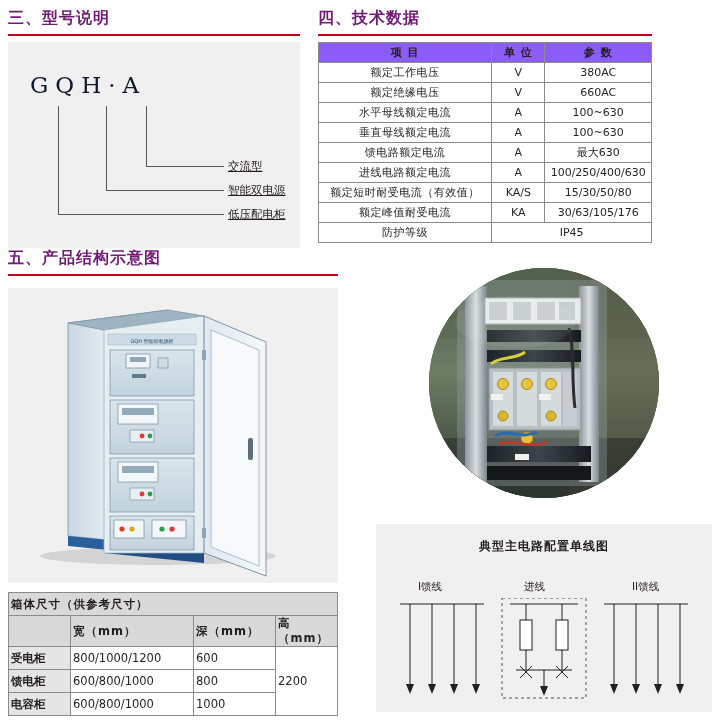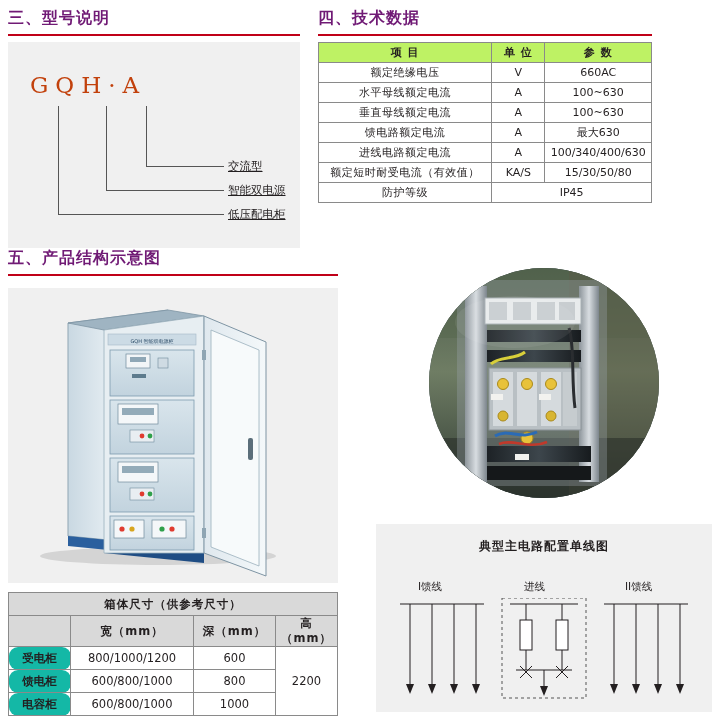--- a/index.html
+++ b/index.html
@@ -27,21 +27,21 @@
   #sec3 .body{
     margin-top:6px;
     background:#f0f0f0;
     height:206px;
     position:relative;
   }
   #model-code{
     position:absolute;left:22px;top:30px;
     font-size:23px;letter-spacing:7px;
     font-family:"DejaVu Serif","Liberation Serif",serif;
-    color:#c2410c;
+    color:#0f172a;
   }
   .leader-v{position:absolute;width:1px;background:#555;}
   .leader-h{position:absolute;height:1px;background:#555;}
   .leg{
     position:absolute;font-size:11.5px;color:#231f20;white-space:nowrap;text-decoration:underline;
   }
 
   
   #sec4{position:absolute;left:318px;top:8px;width:334px;}
   #tech-table{
@@ -52,21 +52,21 @@
     table-layout:fixed;
   }
   #tech-table th,#tech-table td{
     border:1px solid #8a8a8a;
     text-align:center;
     height:19px;
     padding:0 2px;
     line-height:19px;
   }
   #tech-table thead th{
-    background:#bef264;
+    background:#8b5cf6;
     font-weight:bold;
     letter-spacing:1px;
   }
   #tech-table td.param-name{letter-spacing:0.5px;}
   #tech-table td.val{font-family:"DejaVu Sans","Liberation Sans",sans-serif;}
 
   
   #sec5{position:absolute;left:8px;top:248px;width:330px;}
 
   
@@ -75,26 +75,26 @@
     background:#f0f0f0;
     overflow:hidden;
   }
 
   
   #size-table-wrap{position:absolute;left:8px;top:592px;width:330px;}
   #size-table{
     border-collapse:collapse;width:100%;font-size:11.5px;table-layout:fixed;
   }
   #size-table td,#size-table th{
-    border:1px solid #8a8a8a;height:22px;text-align:center;padding:0 2px;
+    border:1px solid #8a8a8a;height:22px;text-align:left;padding:0 2px;
   }
   #size-table .hdr{
     background:#d9d9d9;font-weight:bold;letter-spacing:1px;
   }
-  #size-table .rowlabel{background:#14b8a6;font-weight:bold;width:62px;border-radius:9px;}
+  #size-table .rowlabel{background:#e5e5e5;font-weight:bold;width:62px;}
 
   
   #busbar-block{position:absolute;left:376px;top:258px;width:336px;}
   #busbar-title{
     text-align:center;font-size:12px;font-weight:bold;letter-spacing:1px;
   }
   #busbar-circle{
     margin:10px auto 0 auto;
     width:230px;height:230px;border-radius:50%;
     overflow:hidden;position:relative;
@@ -146,20 +146,25 @@
       </colgroup>
     <thead>
       <tr>
         <th>项 目</th>
         <th>单 位</th>
         <th>参 数</th>
       </tr>
     </thead>
     <tbody>
       <tr>
+        <td class="param-name">额定工作电压</td>
+        <td class="val">V</td>
+        <td class="val">380AC</td>
+      </tr>
+      <tr>
         <td class="param-name">额定绝缘电压</td>
         <td class="val">V</td>
         <td class="val">660AC</td>
       </tr>
       <tr>
         <td class="param-name">水平母线额定电流</td>
         <td class="val">A</td>
         <td class="val">100~630</td>
       </tr>
       <tr>
@@ -168,26 +173,31 @@
         <td class="val">100~630</td>
       </tr>
       <tr>
         <td class="param-name">馈电路额定电流</td>
         <td class="val">A</td>
         <td class="val">最大630</td>
       </tr>
       <tr>
         <td class="param-name">进线电路额定电流</td>
         <td class="val">A</td>
-        <td class="val">100/340/400/630</td>
+        <td class="val">100/250/400/630</td>
       </tr>
       <tr>
         <td class="param-name">额定短时耐受电流（有效值）</td>
         <td class="val">KA/S</td>
         <td class="val">15/30/50/80</td>
+      </tr>
+      <tr>
+        <td class="param-name">额定峰值耐受电流</td>
+        <td class="val">KA</td>
+        <td class="val">30/63/105/176</td>
       </tr>
       <tr>
         <td class="param-name">防护等级</td>
         <td class="val" colspan="2">IP45</td>
       </tr>
     </tbody>
   </table>
 </div>
 
 <div id="sec5">
@@ -375,21 +385,21 @@
       <ellipse cx="86" cy="54" rx="60" ry="26" fill="#ffffff" opacity="0.07"></ellipse>
     </svg>
   </div>
 </div>
 
 <div id="schematic">
   <div id="schematic-title">典型主电路配置单线图</div>
 
   <div class="sch-label" style="left:42px;top:56px;">I馈线</div>
   <div class="sch-label" style="left:148px;top:56px;">进线</div>
-  <div class="sch-label" style="left:249px;top:56px;">II馈线</div>
+  <div class="sch-label" style="left:256px;top:56px;">II馈线</div>
 
   <svg width="336" height="110" viewBox="0 0 336 110" style="position:absolute;left:0;top:74px;">
     <g stroke="#231f20" stroke-width="1" fill="none">
 
       <line x1="24" y1="6" x2="108" y2="6"></line>
       <line x1="34" y1="6" x2="34" y2="88"></line>
       <line x1="56" y1="6" x2="56" y2="88"></line>
       <line x1="78" y1="6" x2="78" y2="88"></line>
       <line x1="100" y1="6" x2="100" y2="88"></line>
 

